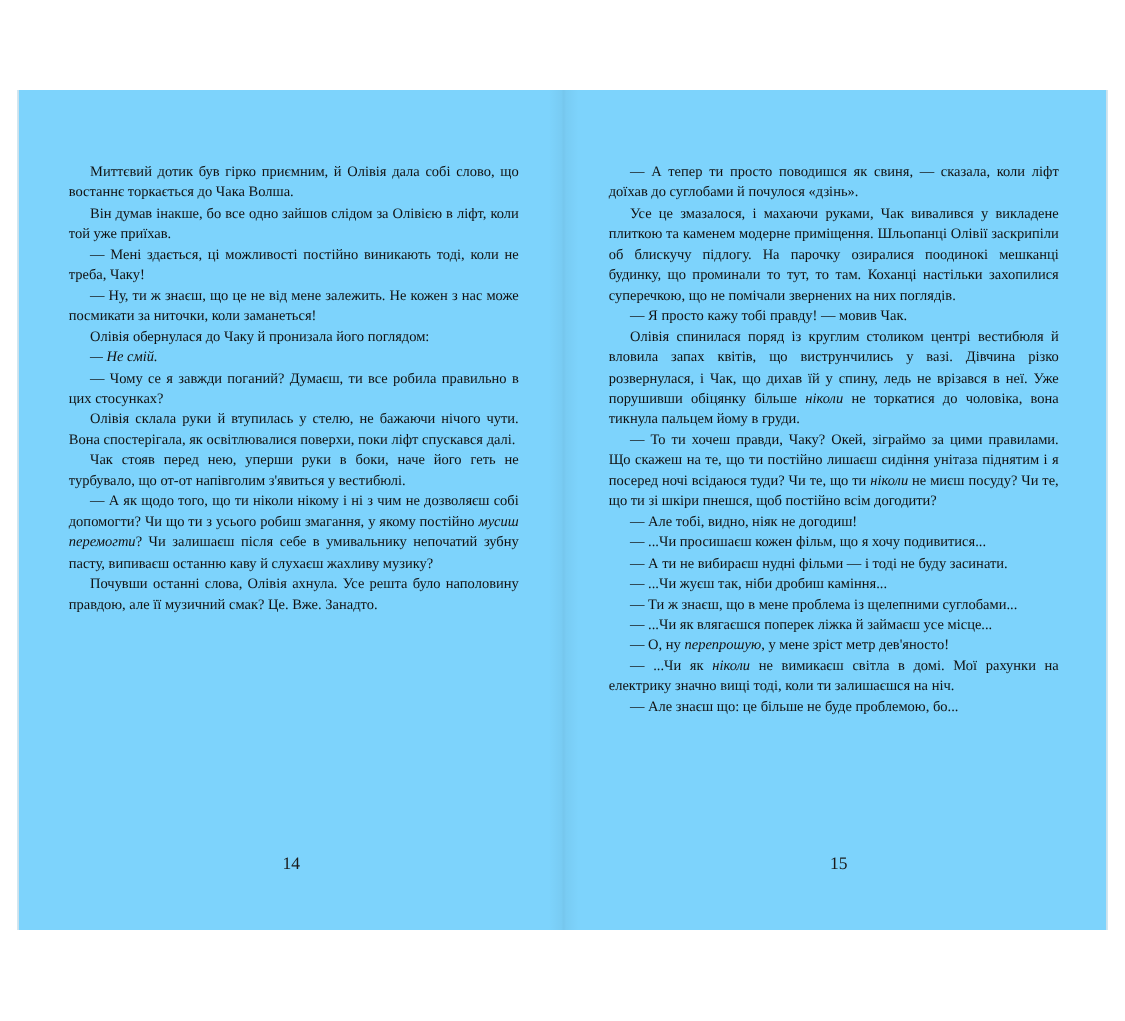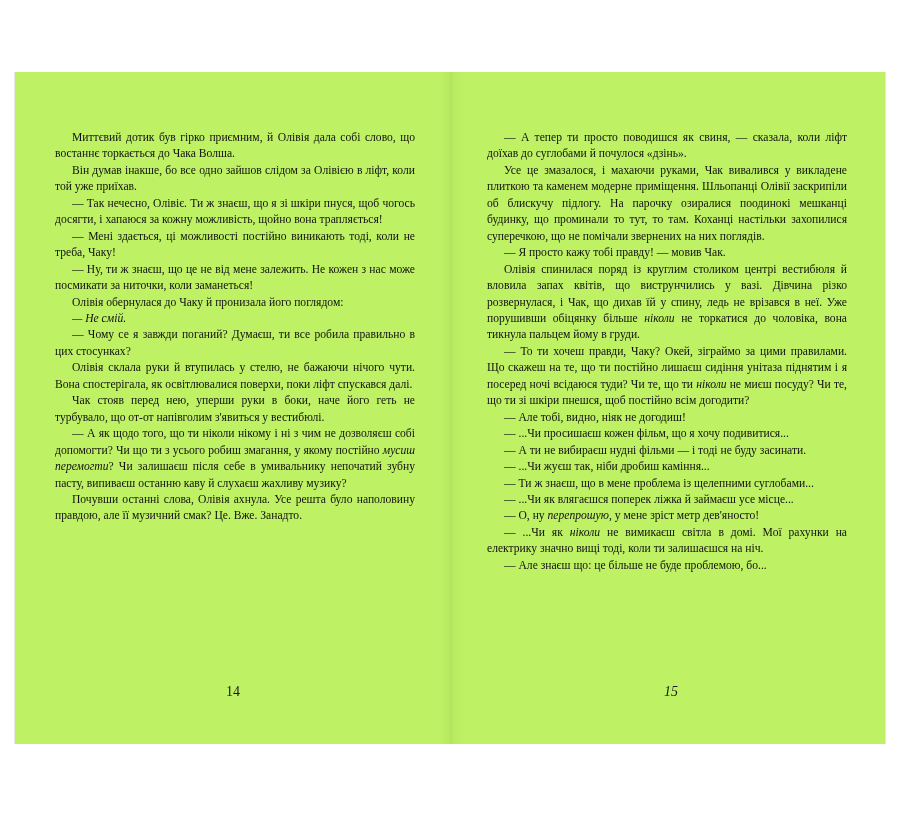--- a/index.html
+++ b/index.html
@@ -21,21 +21,21 @@
     width: 900px;
     height: 817px;
     background: #ffffff;
   }
   .book-area {
     position: absolute;
     left: 14px;
     top: 72px;
     width: 872px;
     height: 672px;
-    background: #bef264;
+    background: #7dd3fc;
     border-left: 1px solid #e6e6e6;
     border-right: 1px solid #e6e6e6;
     box-sizing: border-box;
   }
   .page {
     position: absolute;
     top: 0;
     width: 436px;
     height: 672px;
     box-sizing: border-box;
@@ -78,34 +78,33 @@
   .folio {
     position: absolute;
     bottom: 44px;
     width: 100%;
     left: 0;
     text-align: center;
     font-size: 14px;
     color: #1a1a1a;
   }
   .page-left .folio { padding-right: 2px; }
-  .page-right .folio { padding-left: 2px; font-style: italic; }
+  .page-right .folio { padding-left: 2px; }
 </style>
 </head>
 <body>
 
 <div class="page-spread">
 
   <div class="book-area">
 
     <div class="page page-left">
       <div class="body-text">
         <p>Миттєвий дотик був гірко приємним, й Олівія дала собі слово, що востаннє торкається до Чака Волша.</p>
         <p>Він думав інакше, бо все одно зайшов слідом за Олівією в ліфт, коли той уже приїхав.</p>
-        <p>— Так нечесно, Олівіє. Ти ж знаєш, що я зі шкіри пнуся, щоб чогось досягти, і хапаюся за кожну можливість, щойно вона трапляється!</p>
         <p>— Мені здається, ці можливості постійно виникають тоді, коли не треба, Чаку!</p>
         <p>— Ну, ти ж знаєш, що це не від мене залежить. Не кожен з нас може посмикати за ниточки, коли заманеться!</p>
         <p>Олівія обернулася до Чаку й пронизала його поглядом:</p>
         <p><em>— Не смій.</em></p>
         <p>— Чому се я завжди поганий? Думаєш, ти все робила правильно в цих стосунках?</p>
         <p>Олівія склала руки й втупилась у стелю, не бажаючи нічого чути. Вона спостерігала, як освітлювалися поверхи, поки ліфт спускався далі.</p>
         <p>Чак стояв перед нею, уперши руки в боки, наче його геть не турбувало, що от-от напівголим з'явиться у вестибюлі.</p>
         <p>— А як щодо того, що ти ніколи нікому і ні з чим не дозволяєш собі допомогти? Чи що ти з усього робиш змагання, у якому постійно <em>мусиш перемогти</em>? Чи залишаєш після себе в умивальнику непочатий зубну пасту, випиваєш останню каву й слухаєш жахливу музику?</p>
         <p>Почувши останні слова, Олівія ахнула. Усе решта було наполовину правдою, але її музичний смак? Це. Вже. Занадто.</p>
       </div>

